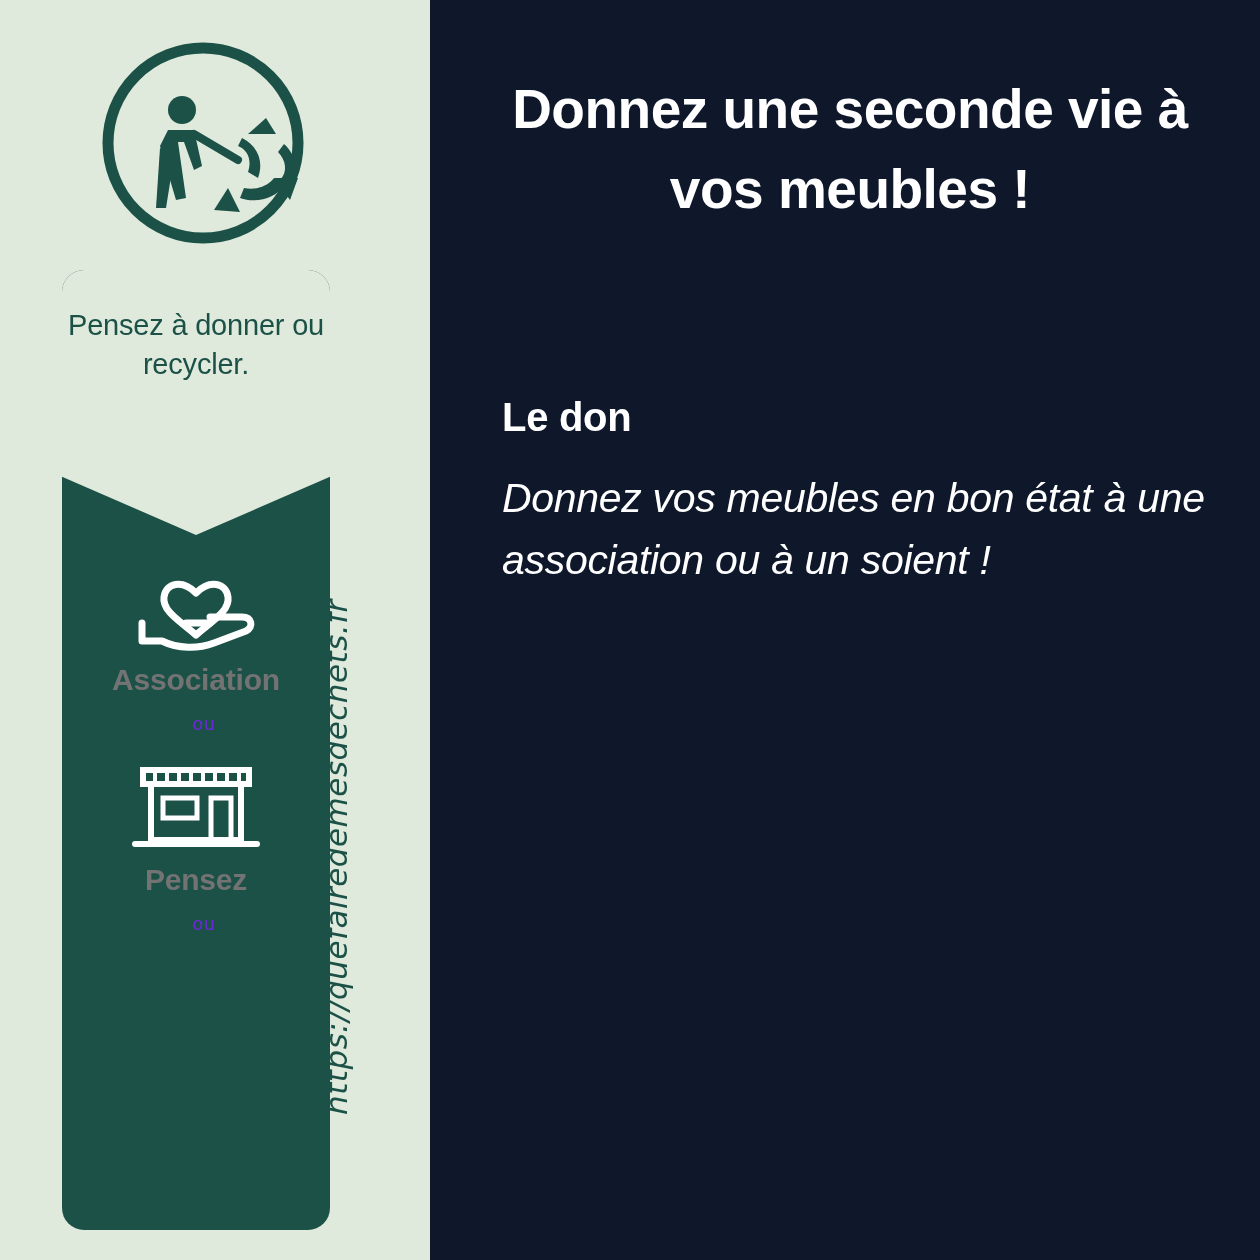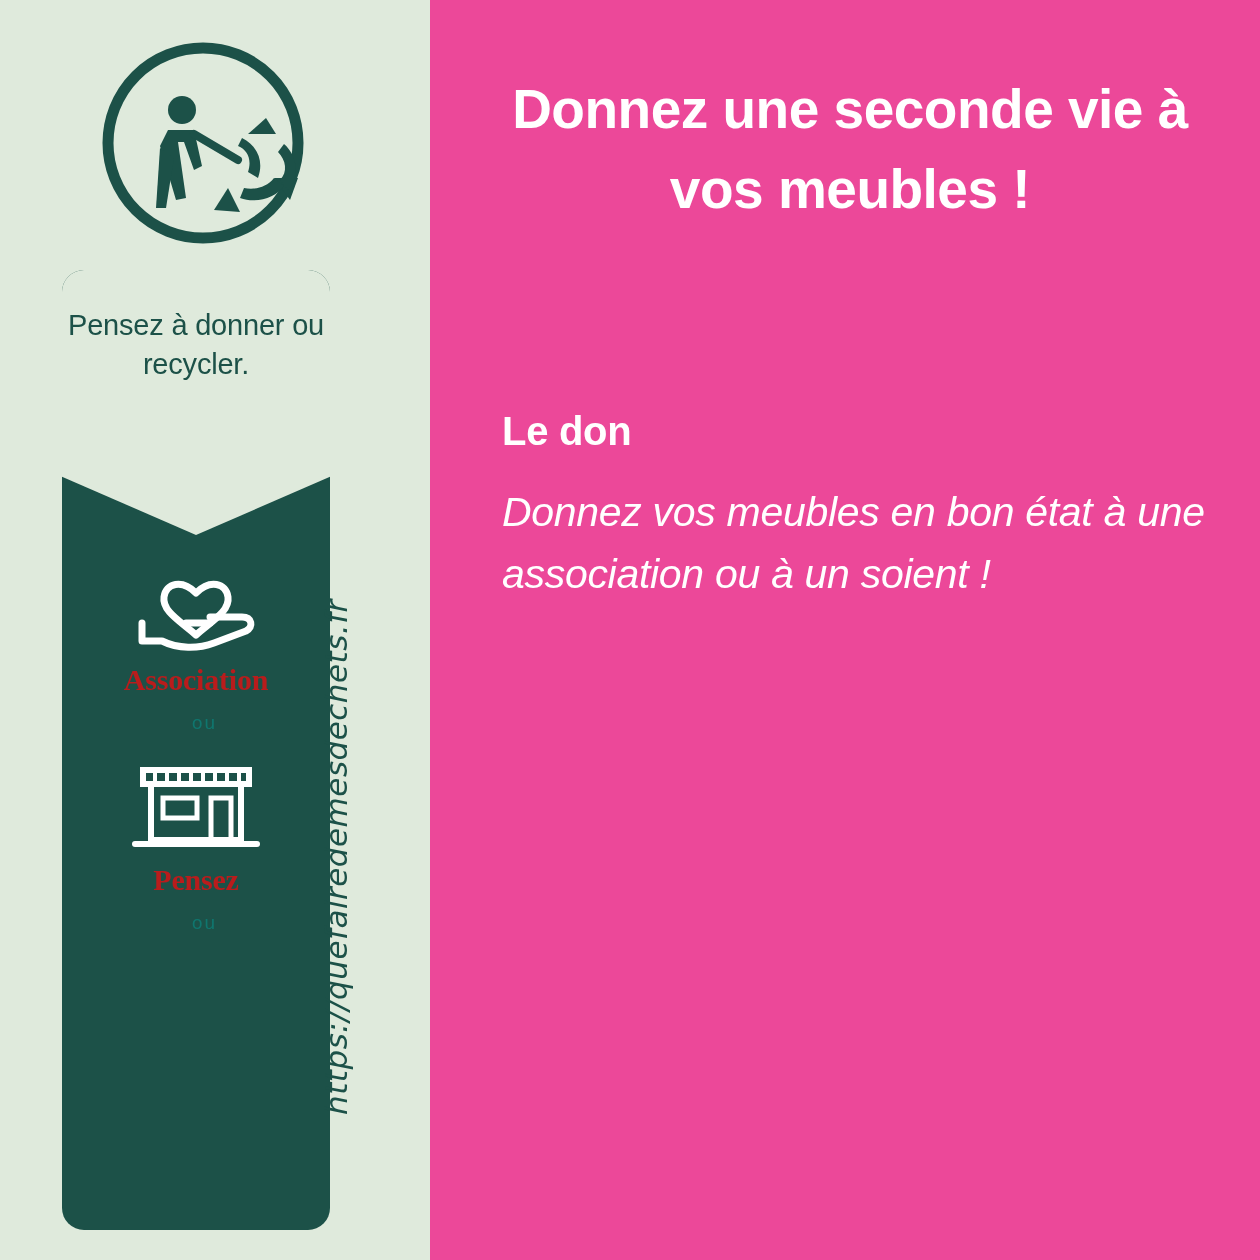--- a/index.html
+++ b/index.html
@@ -89,32 +89,30 @@
   }
   .step-icon {
     height: 110px;
     display: flex;
     align-items: center;
     justify-content: center;
   }
   .step-label {
     font-size: 30px;
     font-weight: bold;
-    color: #b91c1c;
+    color: #737373;
     margin-top: 8px;
     letter-spacing: -0.2px;
-    font-family: Liberation Serif, serif;
   }
   .ou {
     font-size: 19px;
-    color: #0f766e;
+    color: #6d28d9;
     letter-spacing: 1px;
     margin: 16px 0 10px 16px;
     font-weight: normal;
-    font-family: Liberation Mono, monospace;
   }
 
   
   .url {
     position: absolute;
     left: 318px;
     top: 495px;
     width: 620px;
     color: #1c5148;
     font-family: "DejaVu Sans", sans-serif;
@@ -123,42 +121,42 @@
     letter-spacing: 0.5px;
     transform-origin: left top;
     transform: rotate(-90deg) translate(-100%, 0);
     white-space: nowrap;
   }
 
   
   .right-panel {
     position: relative;
     flex: 1 1 auto;
-    background: #ec4899;
+    background: #0f172a;
     height: 100%;
     color: #ffffff;
   }
   .headline {
     position: absolute;
     left: 40px;
     top: 70px;
     width: 760px;
     text-align: center;
     font-size: 55px;
     font-weight: bold;
     line-height: 1.45;
     letter-spacing: -0.5px;
     color: #ffffff;
   }
   .section {
     position: absolute;
     left: 72px;
     width: 710px;
   }
-  .section-1 { top: 409px; }
+  .section-1 { top: 395px; }
   .section-2 { top: 800px; }
   .section-title {
     font-size: 40px;
     font-weight: bold;
     color: #ffffff;
     margin-bottom: 28px;
     letter-spacing: -0.3px;
   }
   .section-body {
     font-size: 41px;

